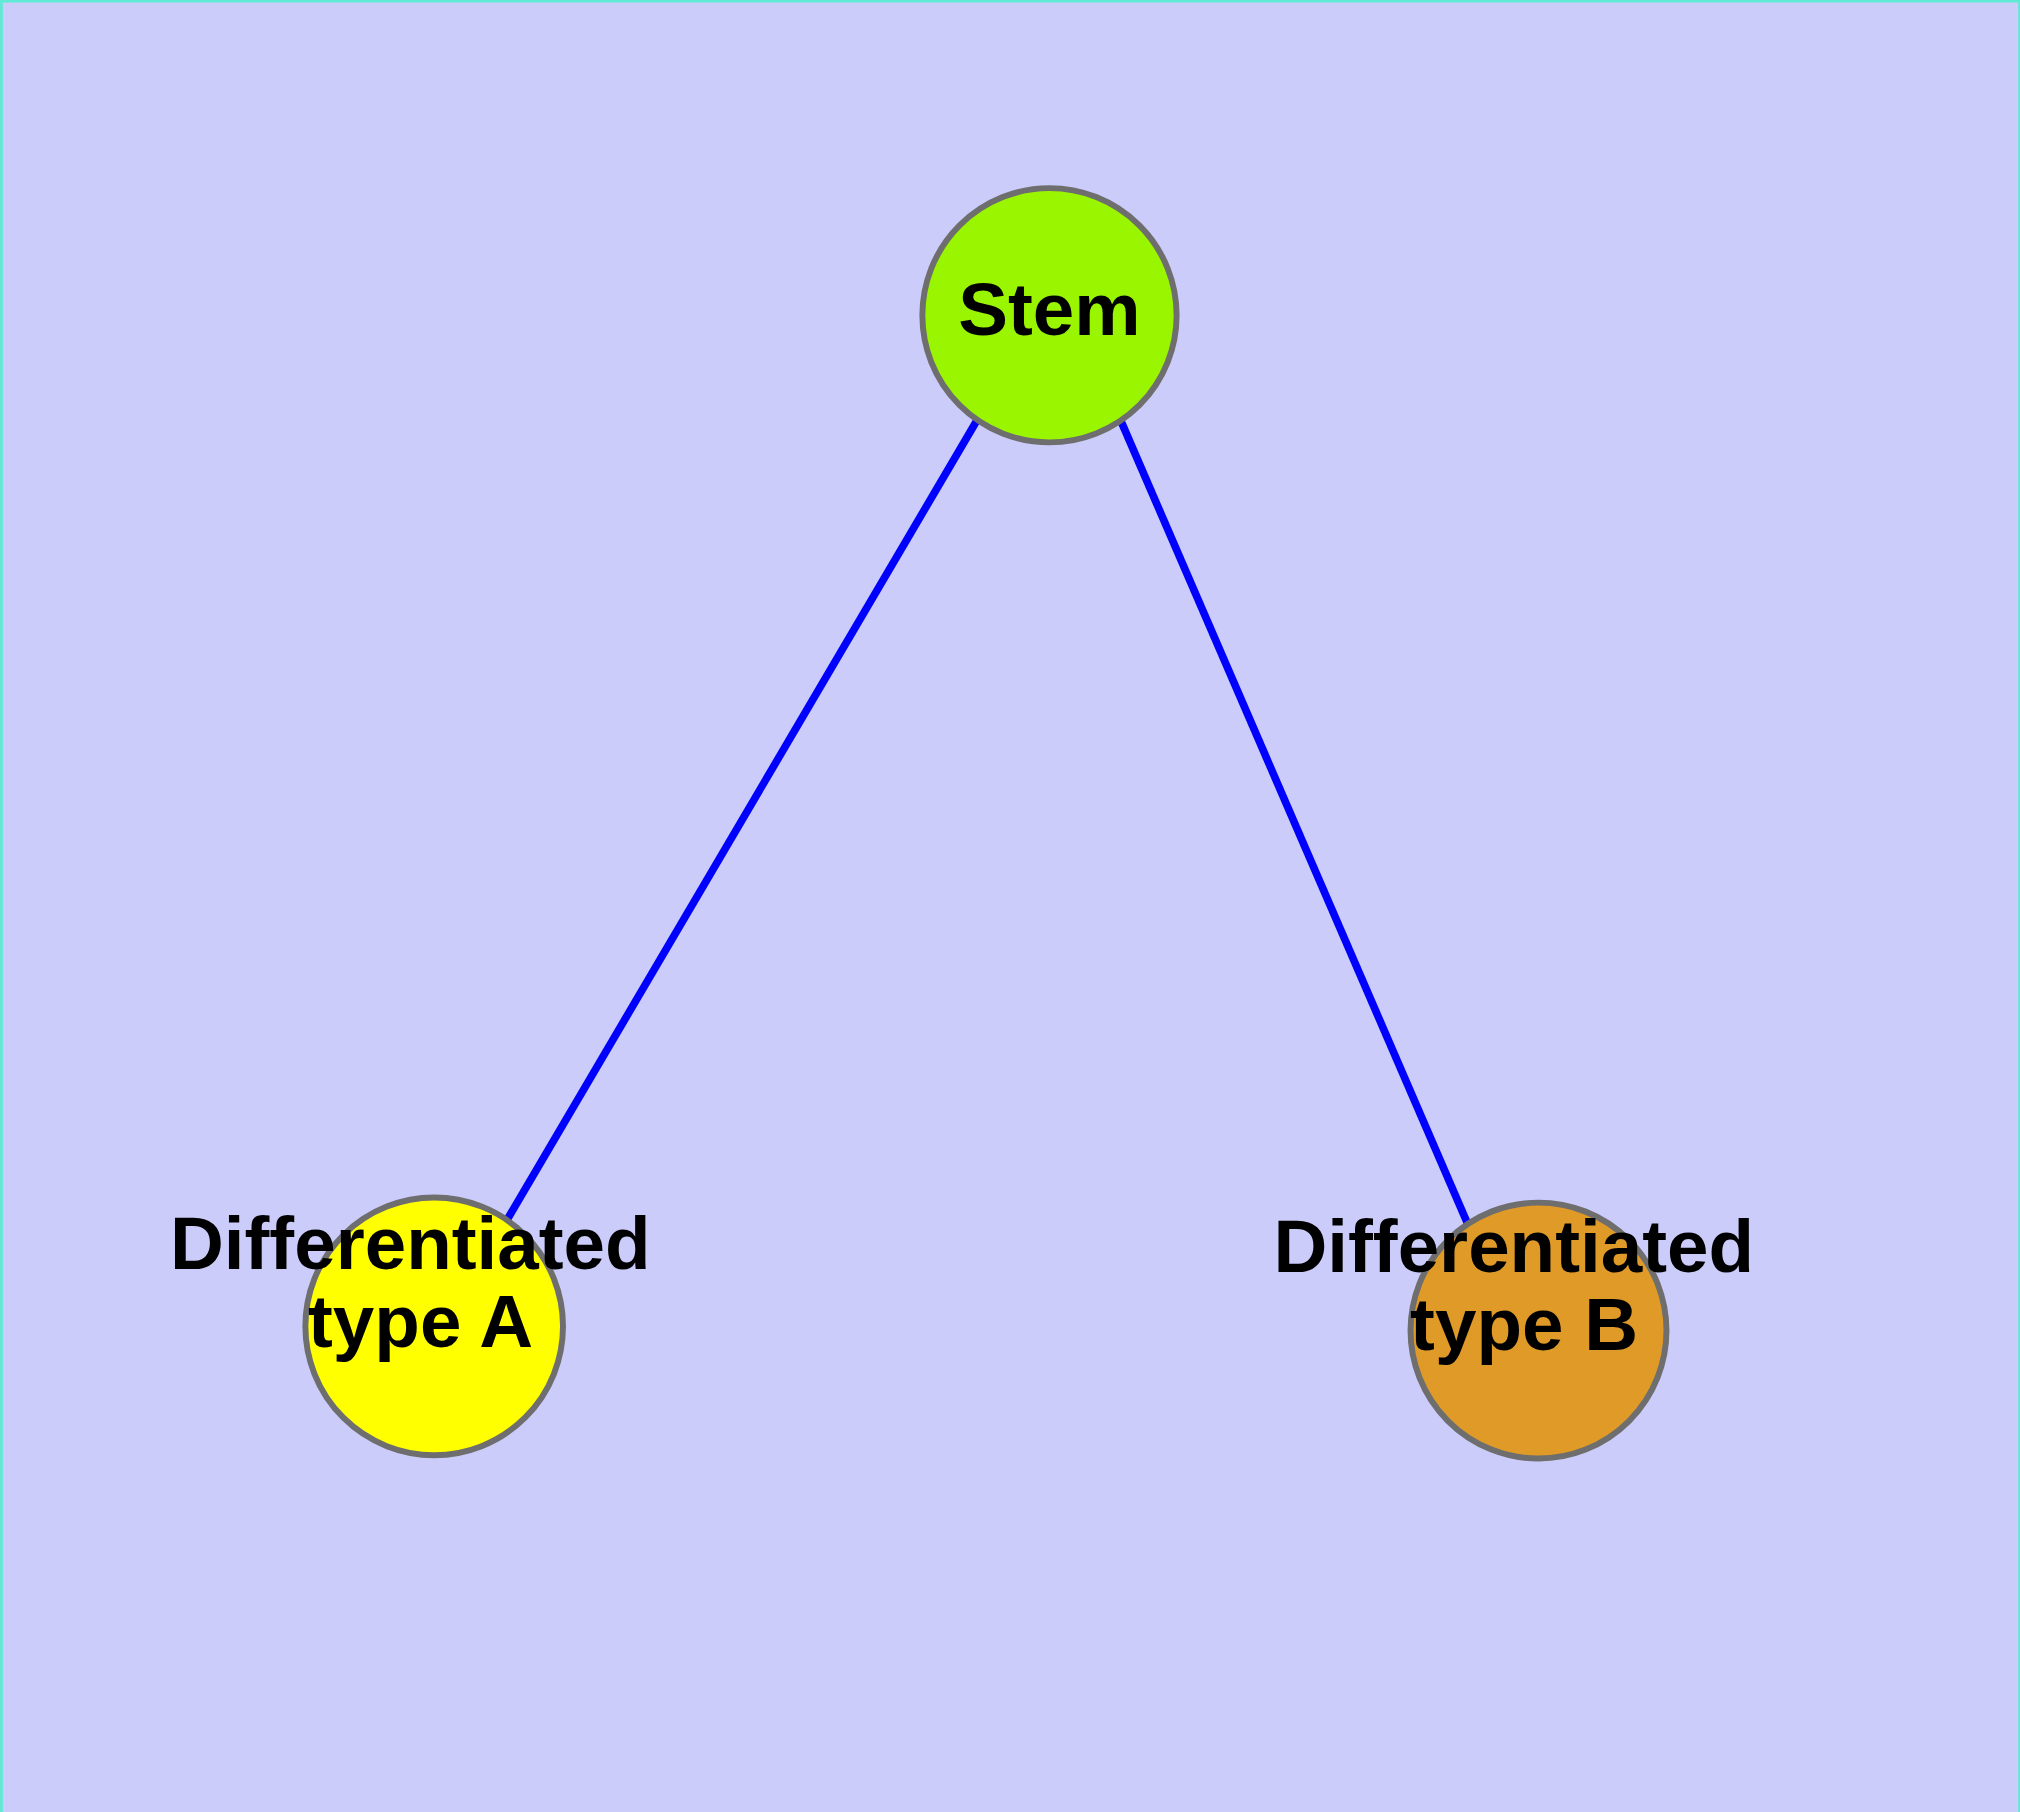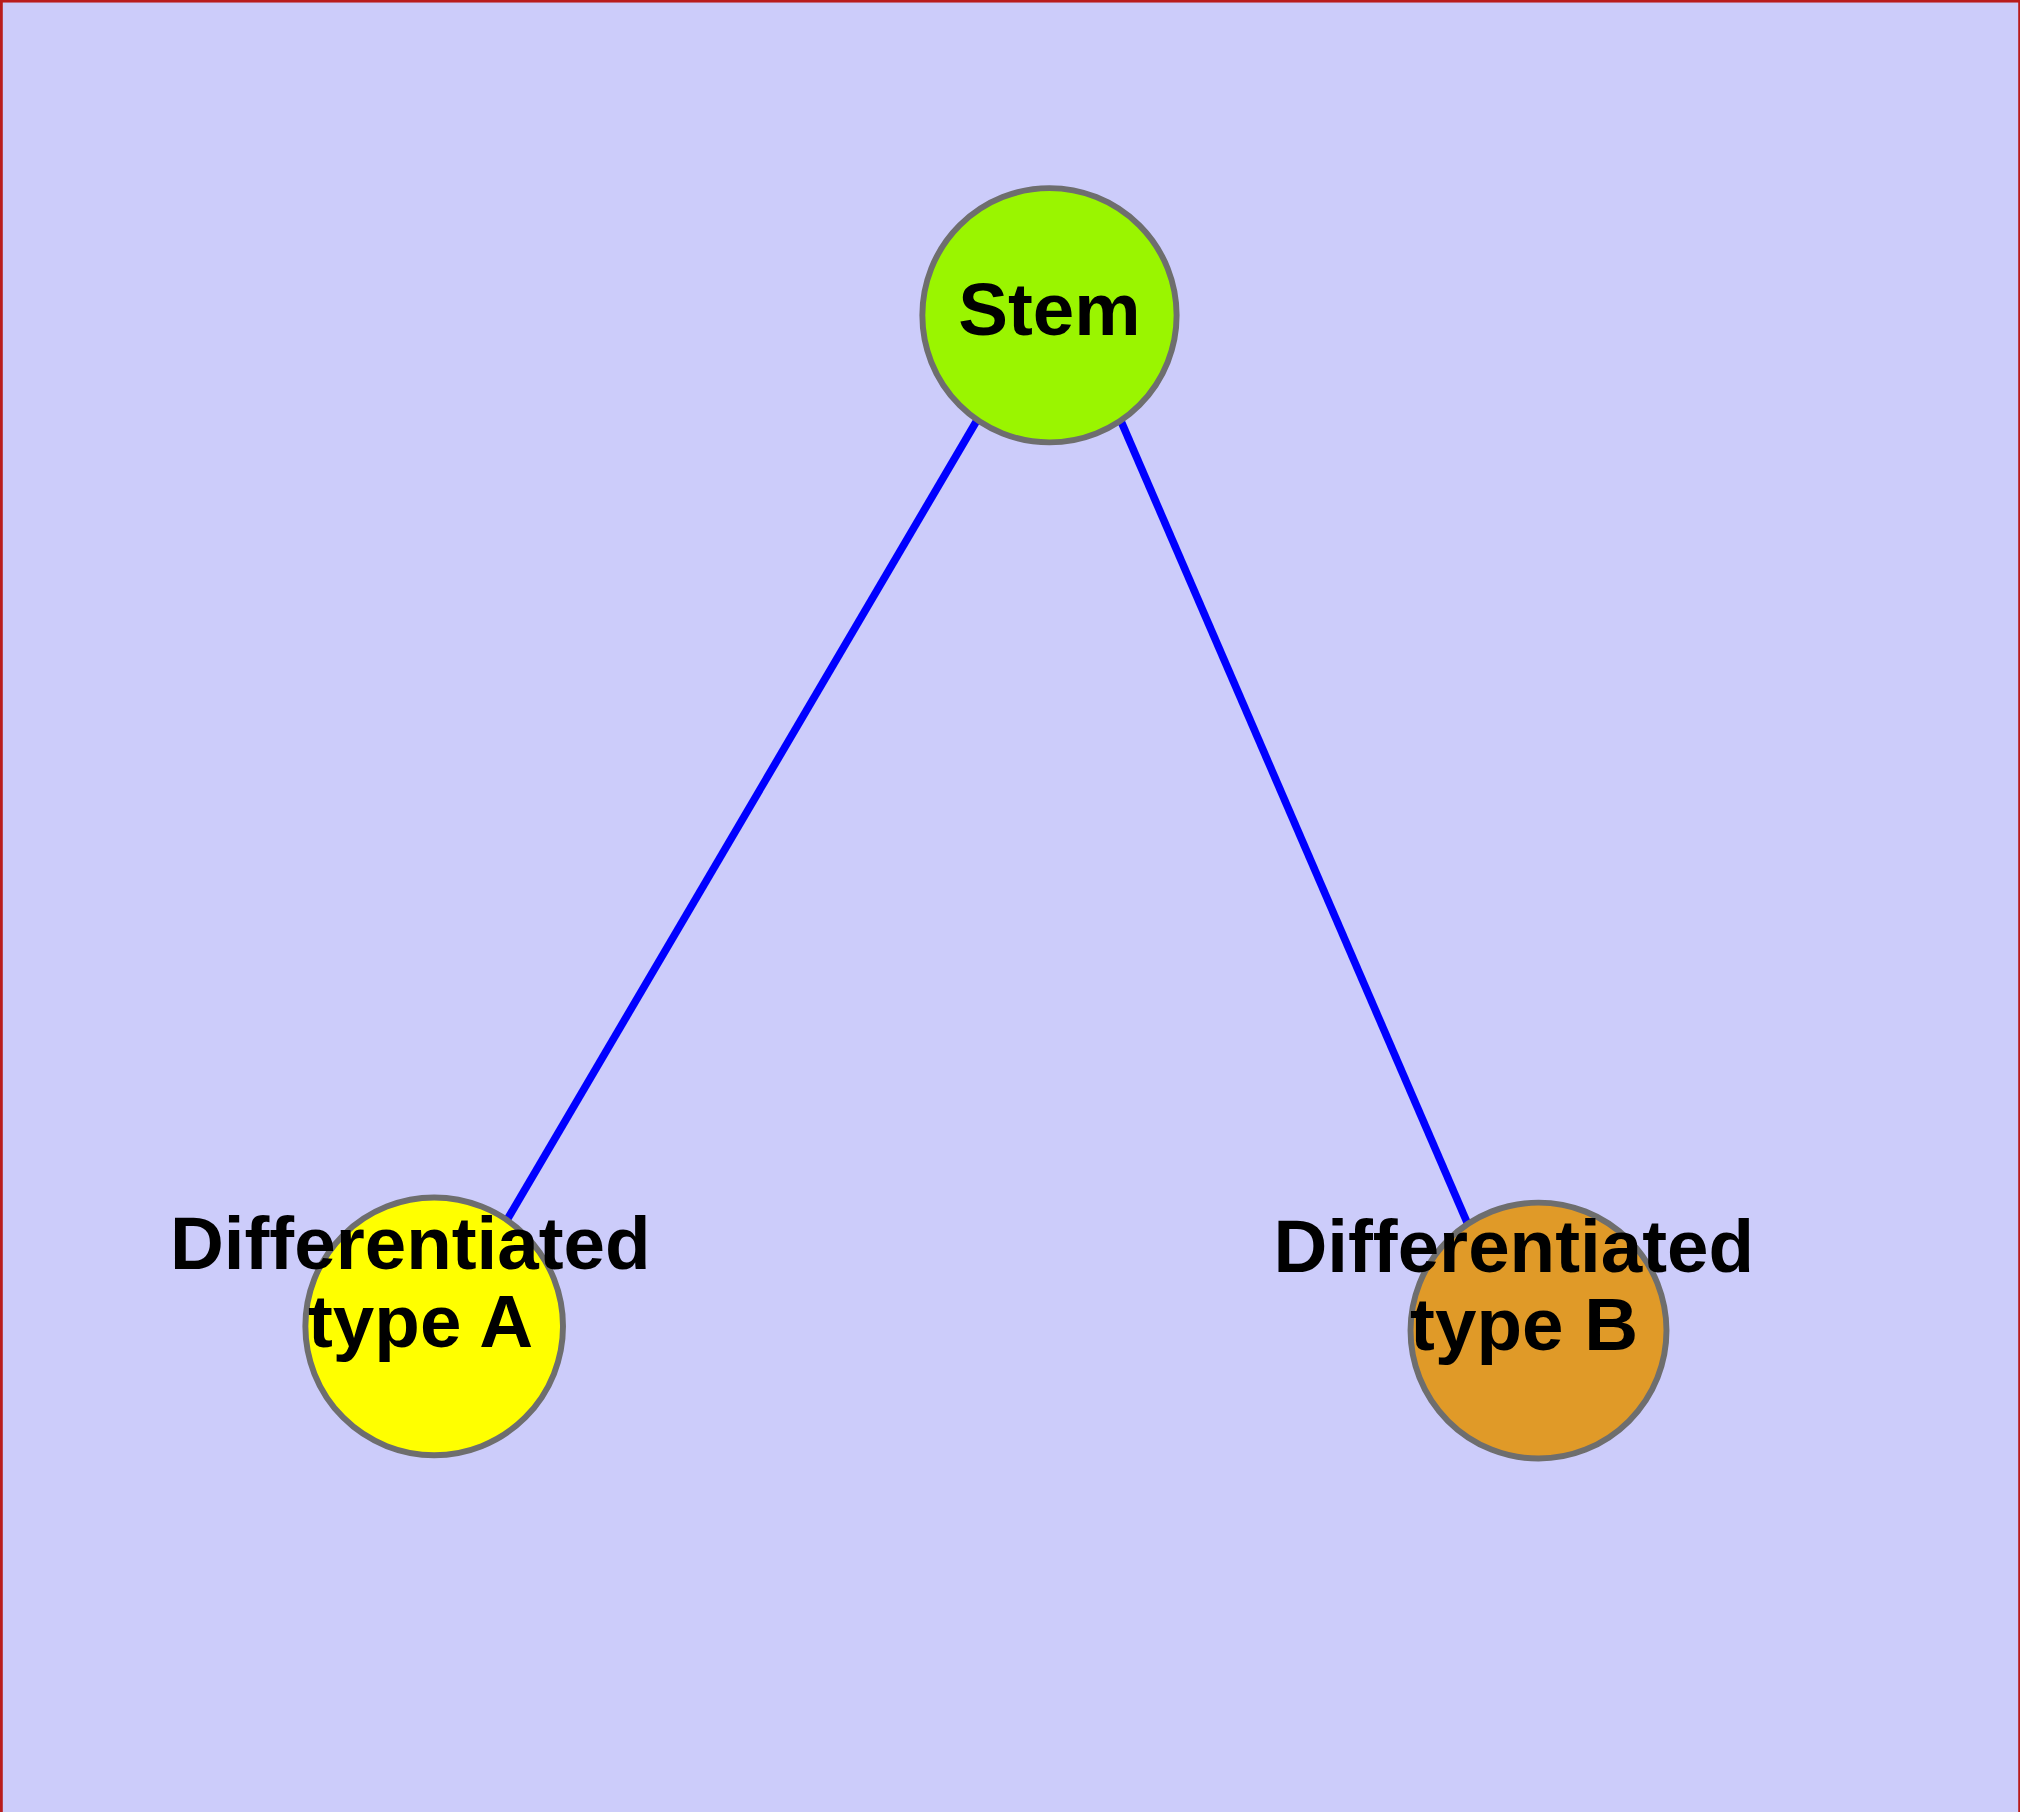--- a/index.html
+++ b/index.html
@@ -29,21 +29,21 @@
     font-family: "Liberation Sans", sans-serif;
     font-weight: bold;
     fill: #000000;
     text-anchor: middle;
     dominant-baseline: middle;
   }
 </style>
 </head>
 <body style="background: rgb(255, 255, 255);">
 
-<div id="graph-canvas" style="background: #b91c1c;">
+<div id="graph-canvas" style="background: #5eead4;">
 
   <svg width="2021" height="1812" viewBox="0 0 2384 2138">
 
     <rect id="bg-rect" x="3" y="3" width="2378" height="2135" fill="#ccccfa"></rect>
 
     <g id="edges-group">
       <line id="edge-0" x1="1153" y1="495" x2="597" y2="1441" stroke="#0000ff" stroke-width="9" stroke-linecap="butt"></line>
       <line id="edge-1" x1="1322" y1="496" x2="1731" y2="1443" stroke="#0000ff" stroke-width="9" stroke-linecap="butt"></line>
     </g>
 

